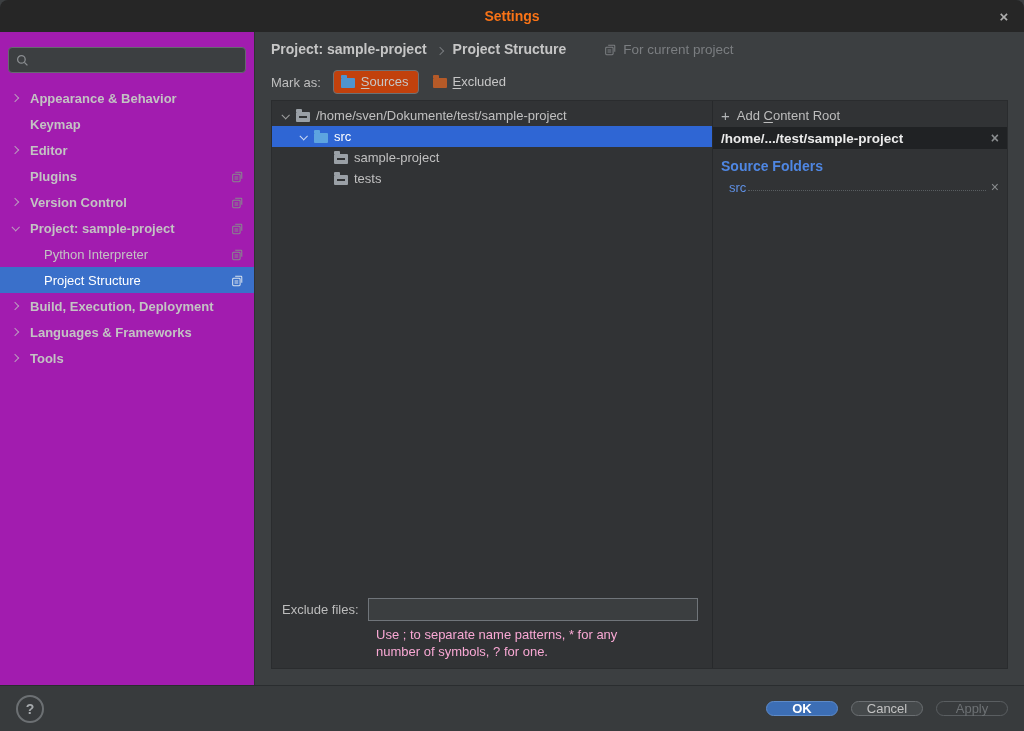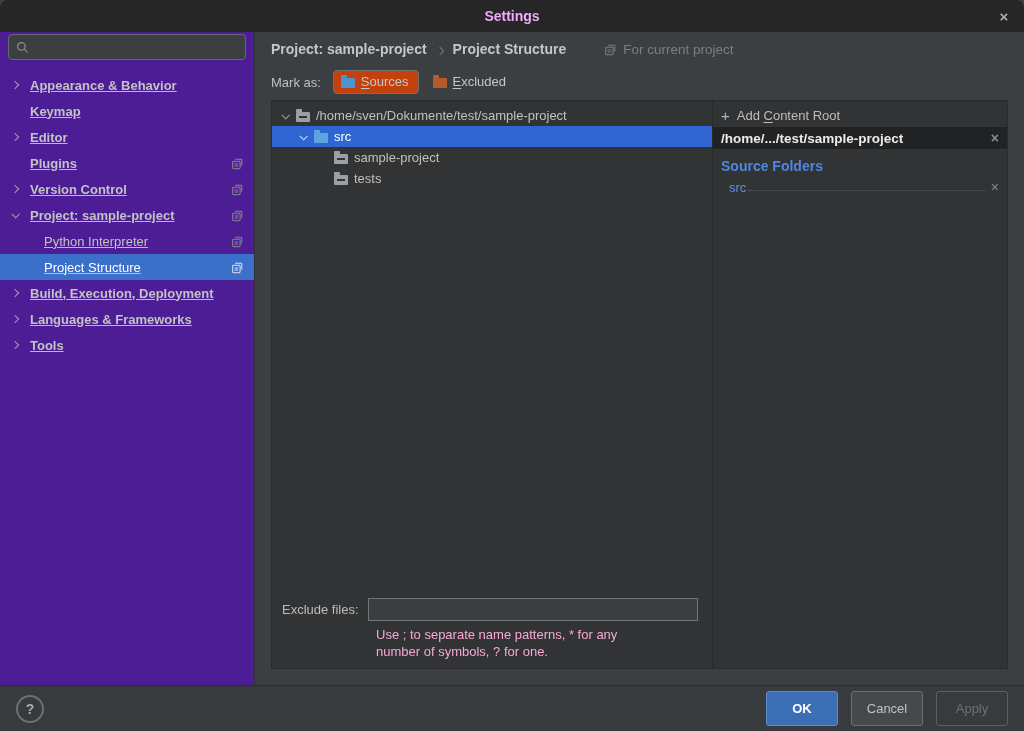--- a/index.html
+++ b/index.html
@@ -12,34 +12,34 @@
     -webkit-font-smoothing: antialiased;
   }
   .window { width:1024px; height:731px; display:flex; flex-direction:column; background:#3c3f41; }
 
   
   .titlebar {
     height:32px; flex:0 0 32px; background:#262626;
     display:flex; align-items:center; justify-content:center;
     position:relative; border-radius:8px 8px 0 0;
   }
-  .titlebar .title { color:#f0abfc; font-weight:bold; font-size:14px; }
+  .titlebar .title { color:#f97316; font-weight:bold; font-size:14px; }
   .titlebar .close {
     position:absolute; right:0; top:0; height:32px; width:40px;
     display:flex; align-items:center; justify-content:center;
     color:#adadad; font-weight:bold; font-size:15px; cursor:default;
   }
 
   
   .bodyrow { flex:1; display:flex; min-height:0; }
 
   
   .sidebar {
-    width:255px; flex:0 0 255px; background:#4c1d95;
-    border-right:1px solid #2f3234; display:flex; flex-direction:column; padding-top:2px;text-decoration:underline;
+    width:255px; flex:0 0 255px; background:#a21caf;
+    border-right:1px solid #2f3234; display:flex; flex-direction:column; padding-top:15px;
   }
   .searchbox {
     margin:0 8px 12px 8px; height:26px; border:1px solid #646a6e; border-radius:4px;
     display:flex; align-items:center; gap:5px; padding:0 7px; background:#3c3f41;
   }
   .searchbox input {
     flex:1; background:transparent; border:none; outline:none; color:#d0d0d0; font-size:13px;
     font-family:"Liberation Sans","DejaVu Sans",sans-serif;
   }
   .nav { flex:1; overflow:hidden; }
@@ -124,21 +124,21 @@
   .footer {
     height:46px; flex:0 0 46px; background:#383b3d; border-top:1px solid #2a2d2f;
     display:flex; align-items:center; padding:0 16px; gap:13px;
   }
   .helpbtn {
     width:28px; height:28px; border-radius:50%; border:2px solid #6c7073; color:#a6aaad;
     display:flex; align-items:center; justify-content:center; font-weight:bold; font-size:14px; cursor:default;
   }
   .spacer { flex:1; }
   .btn {
-    min-width:72px; height:35px; border-radius:3px; display:flex; align-items:center; justify-content:center;
+    min-width:72px; height:15px; border-radius:12px; display:flex; align-items:center; justify-content:center;
     font-size:13px; padding:0 12px; cursor:default; font-family:"Liberation Sans","DejaVu Sans",sans-serif;
   }
   .btn.ok { background:#3c6eb5; border:1px solid #5d8ac8; color:#ffffff; font-weight:bold; }
   .btn.cancel { background:#45494b; border:1px solid #6b6f72; color:#c2c2c2; }
   .btn.apply { background:transparent; border:1px solid #5a5e61; color:#6d7174; }
 
   .pp-svg { display:block; }
 </style>
 </head>
 <body>

